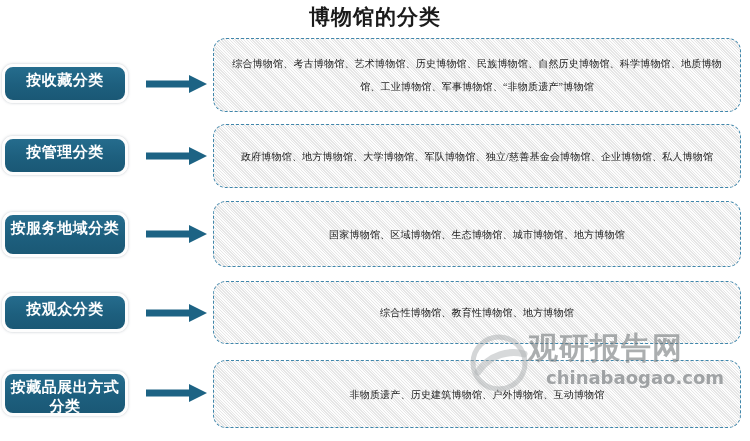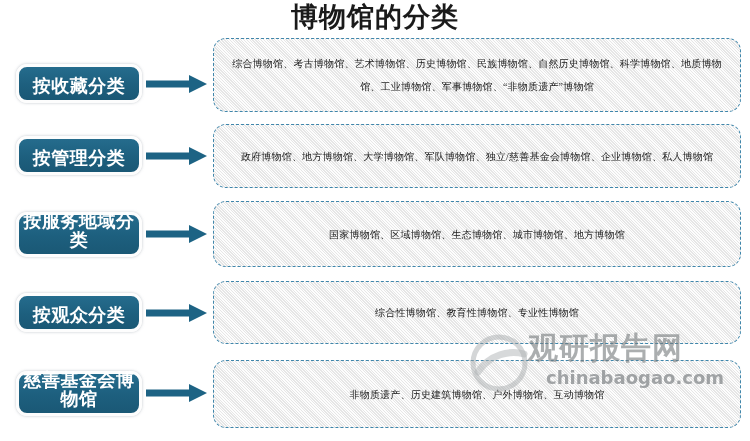--- a/index.html
+++ b/index.html
@@ -22,53 +22,53 @@
   }
 
   
   #page-title {
     position: absolute;
     left: 0;
     top: 3px;
     width: 750px;
     text-align: center;
     font-family: "Liberation Serif", "DejaVu Serif", serif;
-    font-size: 27px;
+    font-size: 21px;
     font-weight: 700;
     color: #1a1a1a;
     letter-spacing: 1px;
     line-height: 28px;
     white-space: nowrap;
   }
 
   
   .row {
     position: absolute;
     left: 0;
     width: 750px;
   }
 
   
   .label-pill {
     position: absolute;
-    left: 16px;
+    left: 2px;
     width: 126px;
     background: #1f6485;
     background: linear-gradient(180deg, #256c8d 0%, #1d5f7e 55%, #1a5875 100%);
     border: 3px solid #fdfdfd;
     border-radius: 11px;
     box-sizing: border-box;
     box-shadow: 0 0 3px rgba(140,150,160,0.55);
     color: #ffffff;
     font-family: "Liberation Serif", "DejaVu Serif", serif;
-    font-size: 18px;
+    font-size: 15px;
     font-weight: 700;
     letter-spacing: 0.5px;
     display: flex;
-    align-items: flex-end;
+    align-items: flex-start;
     justify-content: center;
     text-align: center;
     line-height: 19px;
     padding: 4px 3px;
   }
 
   
   .arrow {
     position: absolute;
     left: 146px;
@@ -200,27 +200,27 @@
   <div class="row" style="top:281px;height:63px;">
     <div class="label-pill" style="top:12px;height:39px;">
       <span>按观众分类</span>
     </div>
     <div class="arrow" style="top:22px;">
       <svg width="62" height="20" viewBox="0 0 62 20">
         <path d="M0,6.5 L43,6.5 L43,1 L61,10 L43,19 L43,13.5 L0,13.5 Z" fill="#1d6384"></path>
       </svg>
     </div>
     <div class="content-box" style="top:0px;height:63px;">
-      <div class="content-text">综合性博物馆、教育性博物馆、专业性博物馆</div>
+      <div class="content-text">综合性博物馆、教育性博物馆、地方博物馆</div>
     </div>
   </div>
 
   <div class="row" style="top:360px;height:70px;">
     <div class="label-pill" style="top:11px;height:45px;">
-      <span>慈善基金会博物馆</span>
+      <span>按藏品展出方式分类</span>
     </div>
     <div class="arrow" style="top:23px;">
       <svg width="62" height="20" viewBox="0 0 62 20">
         <path d="M0,6.5 L43,6.5 L43,1 L61,10 L43,19 L43,13.5 L0,13.5 Z" fill="#1d6384"></path>
       </svg>
     </div>
     <div class="content-box" style="top:0px;height:68px;">
       <div class="content-text">非物质遗产、历史建筑博物馆、户外博物馆、互动博物馆</div>
     </div>
   </div>

